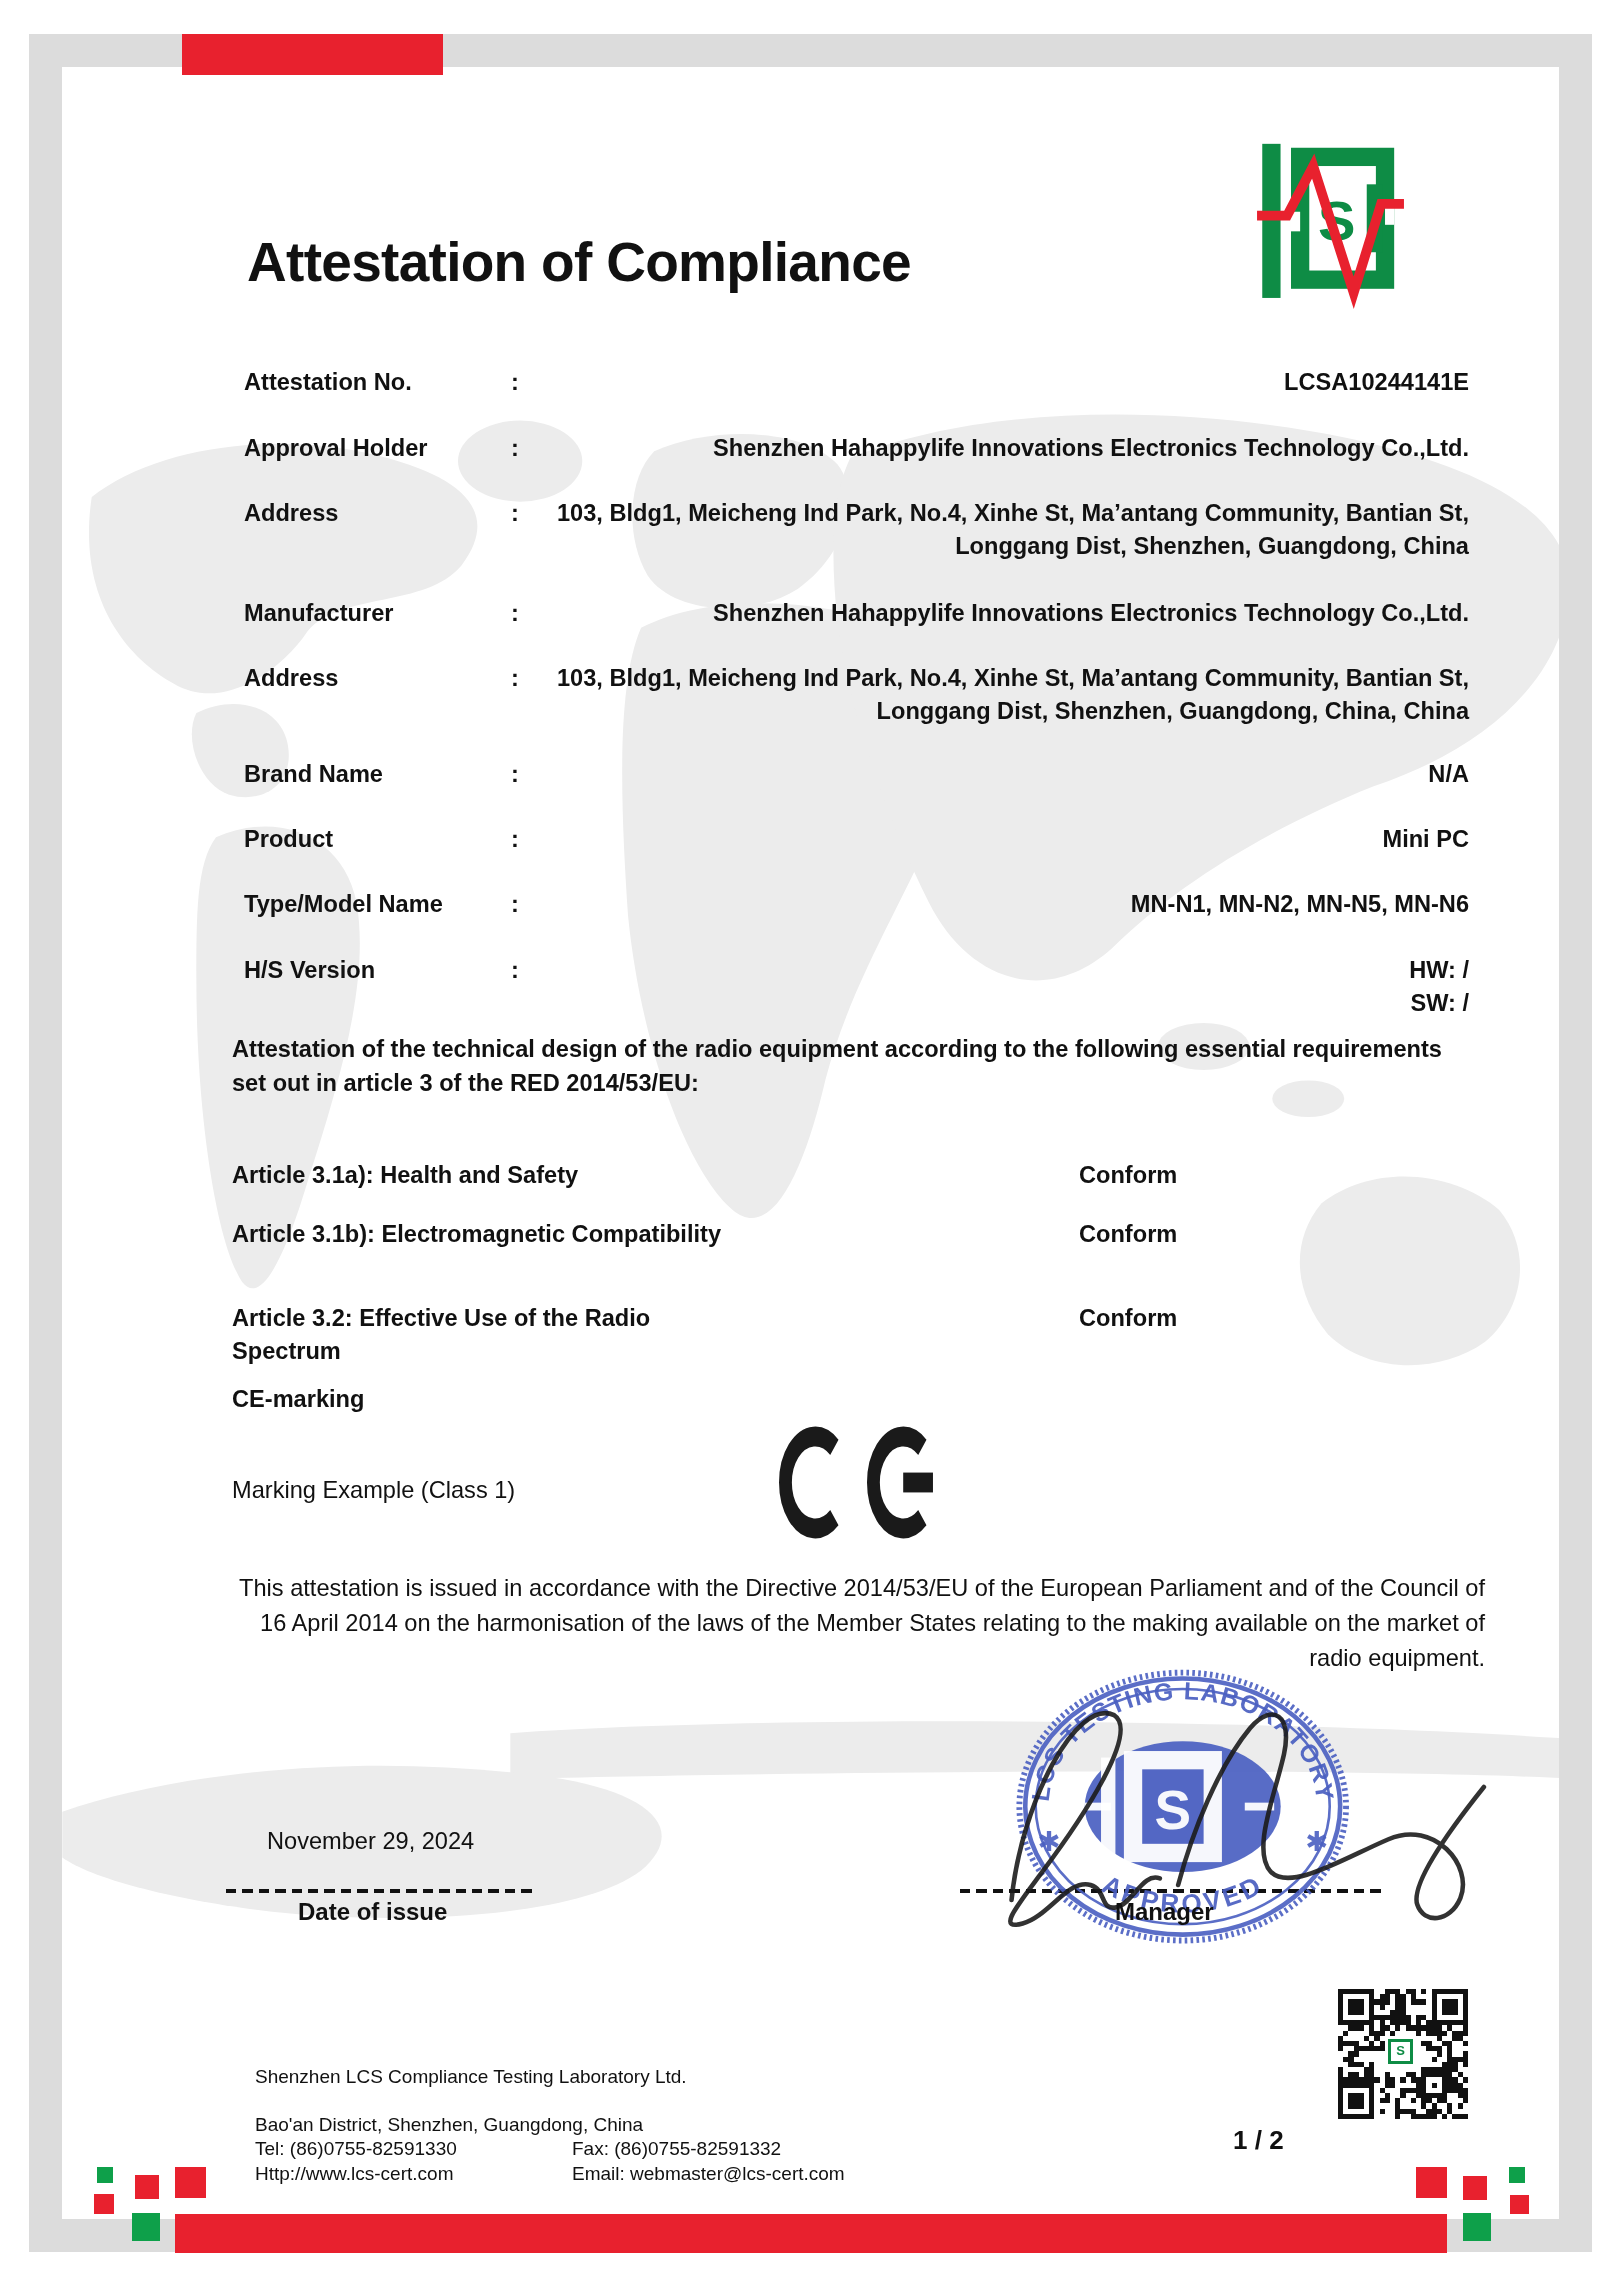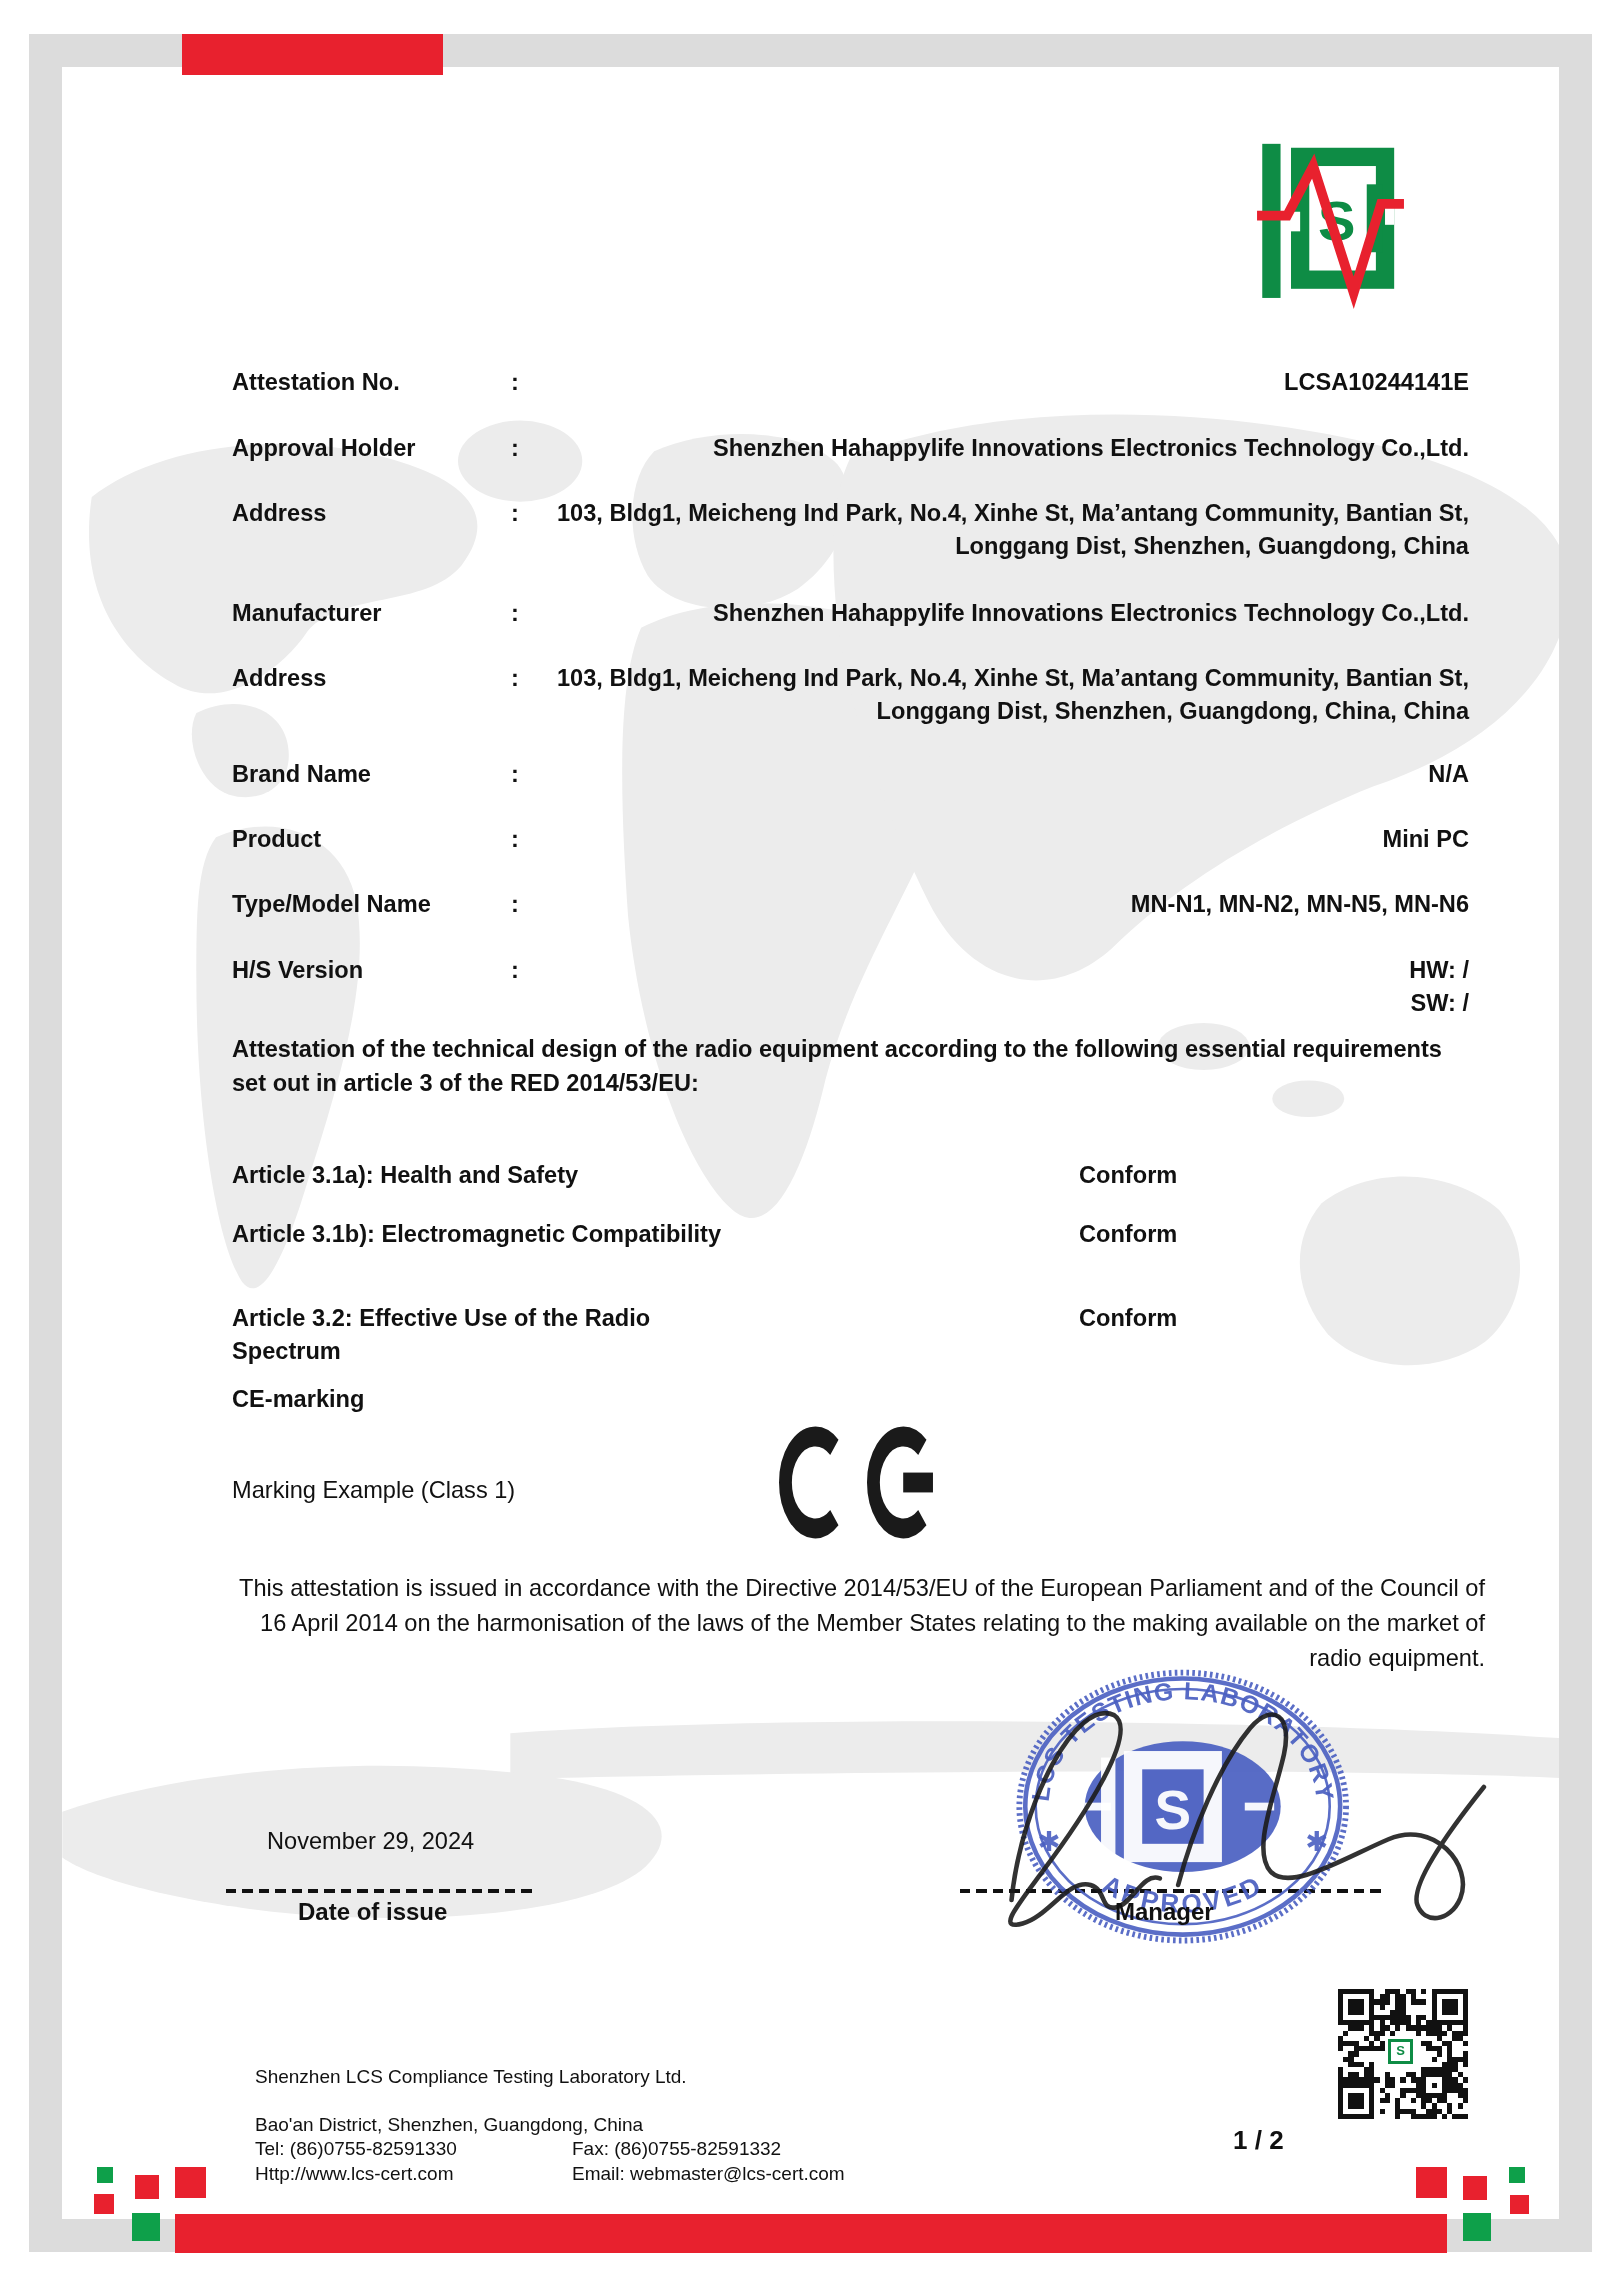--- a/index.html
+++ b/index.html
@@ -11,21 +11,21 @@
   #frame{position:absolute;left:29px;top:34px;width:1563px;height:2218px;
          border:33px solid #dcdcdc;box-sizing:border-box;z-index:1;}
   .redbar-top{position:absolute;left:182px;top:34px;width:261px;height:41px;background:#e8212e;z-index:2;}
   .redbar-bottom{position:absolute;left:175px;top:2214px;width:1272px;height:39px;background:#e8212e;z-index:2;}
   .sq{position:absolute;z-index:3;}
   
   #title{position:absolute;left:247px;top:230px;font-size:55px;font-weight:bold;
          letter-spacing:-0.7px;z-index:4;}
   
   .frow{position:absolute;left:232px;z-index:4;font-size:23.6px;font-weight:bold;line-height:33px;}
-  .frow .lbl{position:absolute;left:0;top:0;width:275px;}
+  .frow .lbl{position:absolute;left:12px;top:0;width:275px;}
   .frow .sep{position:absolute;left:279px;top:0;}
   .frow .val{position:absolute;left:321px;top:0;width:916px;text-align:right;}
   
   .para-bold{position:absolute;left:232px;width:1246px;font-size:23.6px;font-weight:bold;line-height:34px;z-index:4;}
   .para-reg{position:absolute;left:232px;width:1253px;font-size:23.6px;line-height:35px;z-index:4;text-align:right;}
   
   .article{position:absolute;left:232px;z-index:4;font-size:23.6px;font-weight:bold;line-height:33px;}
   .article .aname{position:absolute;left:0;top:0;width:504px;}
   .article .astatus{position:absolute;left:847px;top:0;width:196px;}
   .simple-bold{position:absolute;font-size:23.6px;font-weight:bold;z-index:4;}
@@ -89,20 +89,21 @@
     <rect x="8" y="12" width="28" height="236" fill="#0e8c45"></rect>
     <rect x="52" y="18" width="158" height="216" fill="#0e8c45"></rect>
     <rect x="80" y="46" width="102" height="160" fill="#ffffff"></rect>
     <rect x="168" y="74" width="24" height="104" fill="#0e8c45"></rect>
     <rect x="52" y="116" width="14" height="30" fill="#ffffff"></rect>
     <rect x="196" y="98" width="14" height="38" fill="#ffffff"></rect>
     <text x="122" y="160" font-family="Liberation Sans, DejaVu Sans, sans-serif" font-size="86" font-weight="bold" fill="#0e8c45" text-anchor="middle">S</text>
     <polyline points="0,122 46,122 86,46 148,240 190,104 225,104" fill="none" stroke="#e8212e" stroke-width="15"></polyline>
   </svg>
 
+  <div id="title">Attestation of Compliance</div>
 
   <div class="frow" style="top:366px">
     <span class="lbl">Attestation No.</span>
     <span class="sep">:</span>
     <span class="val">LCSA10244141E</span>
   </div>
   <div class="frow" style="top:432px">
     <span class="lbl">Approval Holder</span>
     <span class="sep">:</span>
     <span class="val">Shenzhen Hahappylife Innovations Electronics Technology Co.,Ltd.</span>

